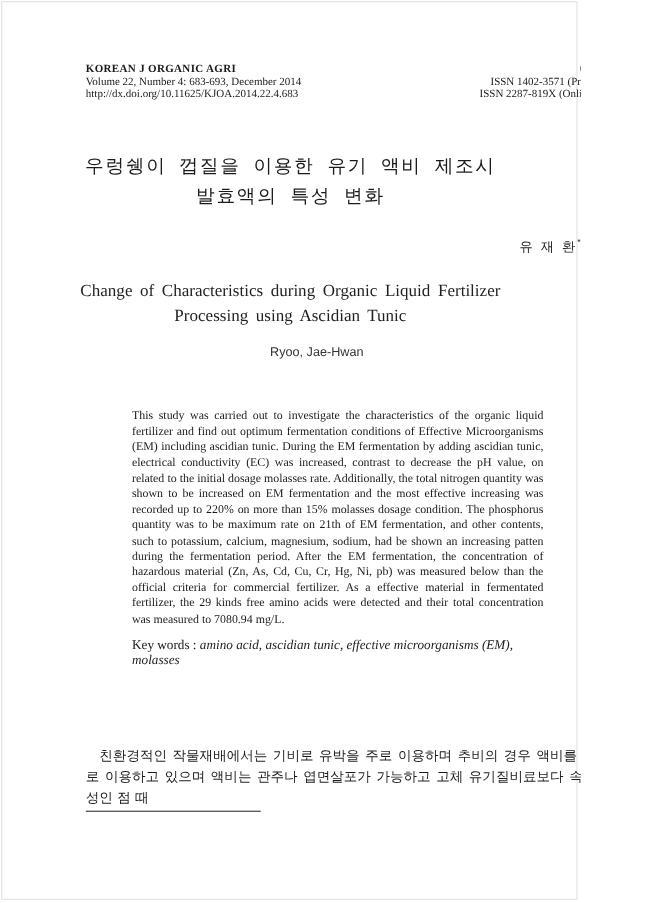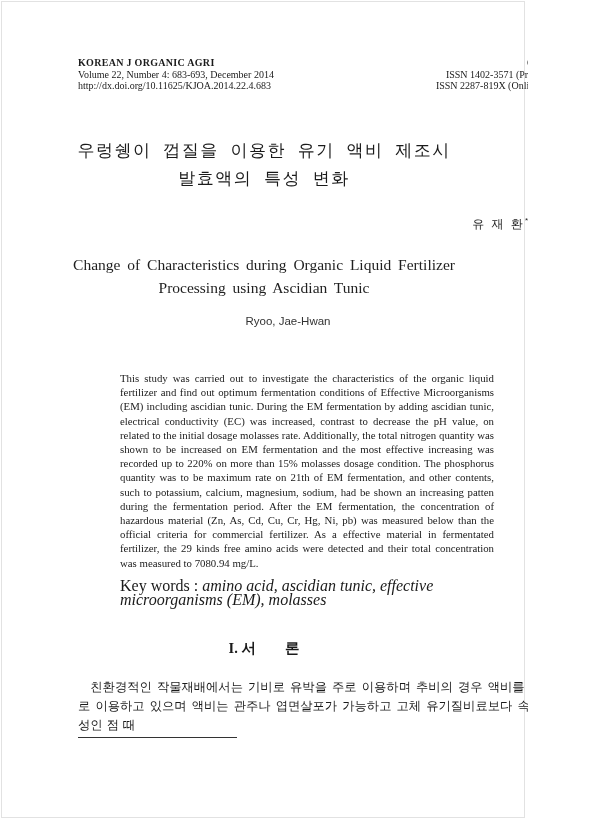--- a/index.html
+++ b/index.html
@@ -61,21 +61,21 @@
   .abstract-block {
     position: absolute; top: 371px; left: 120px; width: 374px;
   }
   .abstract-text {
     margin: 0;
     font-size: 10.8px; line-height: 14.2px;
     text-align: justify;
   }
   .keywords-line {
     margin: 9px 0 0 0;
-    font-size: 16px; line-height: 14.2px;
+    font-size: 12px; line-height: 14.2px;
   }
   .keywords-italic { font-style: italic; }
 
   
   .section-heading {
     position: absolute; top: 639px; left: 0; width: 100%;
     text-align: center; font-weight: bold; font-size: 14.5px;
     white-space: pre;
   }
 
@@ -131,20 +131,19 @@
     <div>Processing using Ascidian Tunic</div>
   </div>
 
   <div class="author-en">Ryoo, Jae-Hwan</div>
 
   <div class="abstract-block">
     <p class="abstract-text">This study was carried out to investigate the characteristics of the organic liquid fertilizer and find out optimum fermentation conditions of Effective Microorganisms (EM) including ascidian tunic. During the EM fermentation by adding ascidian tunic, electrical conductivity (EC) was increased, contrast to decrease the pH value, on related to the initial dosage molasses rate. Additionally, the total nitrogen quantity was shown to be increased on EM fermentation and the most effective increasing was recorded up to 220% on more than 15% molasses dosage condition. The phosphorus quantity was to be maximum rate on 21th of EM fermentation, and other contents, such to potassium, calcium, magnesium, sodium, had be shown an increasing patten during the fermentation period. After the EM fermentation, the concentration of hazardous material (Zn, As, Cd, Cu, Cr, Hg, Ni, pb) was measured below than the official criteria for commercial fertilizer. As a effective material in fermentated fertilizer, the 29 kinds free amino acids were detected and their total concentration was measured to 7080.94 mg/L.</p>
     <p class="keywords-line"><span>Key words : </span><span class="keywords-italic">amino acid, ascidian tunic, effective microorganisms (EM), molasses</span></p>
   </div>
 
-  <div class="section-heading">I. 서　　론</div>
 
   <p class="body-paragraph">친환경적인 작물재배에서는 기비로 유박을 주로 이용하며 추비의 경우 액비를 주로 이용하고 있으며 액비는 관주나 엽면살포가 가능하고 고체 유기질비료보다 속효성인 점 때</p>
 
   <div class="footnote">
     <div class="footnote-rule"></div>
   </div>
 </div>
 
 </body></html>

